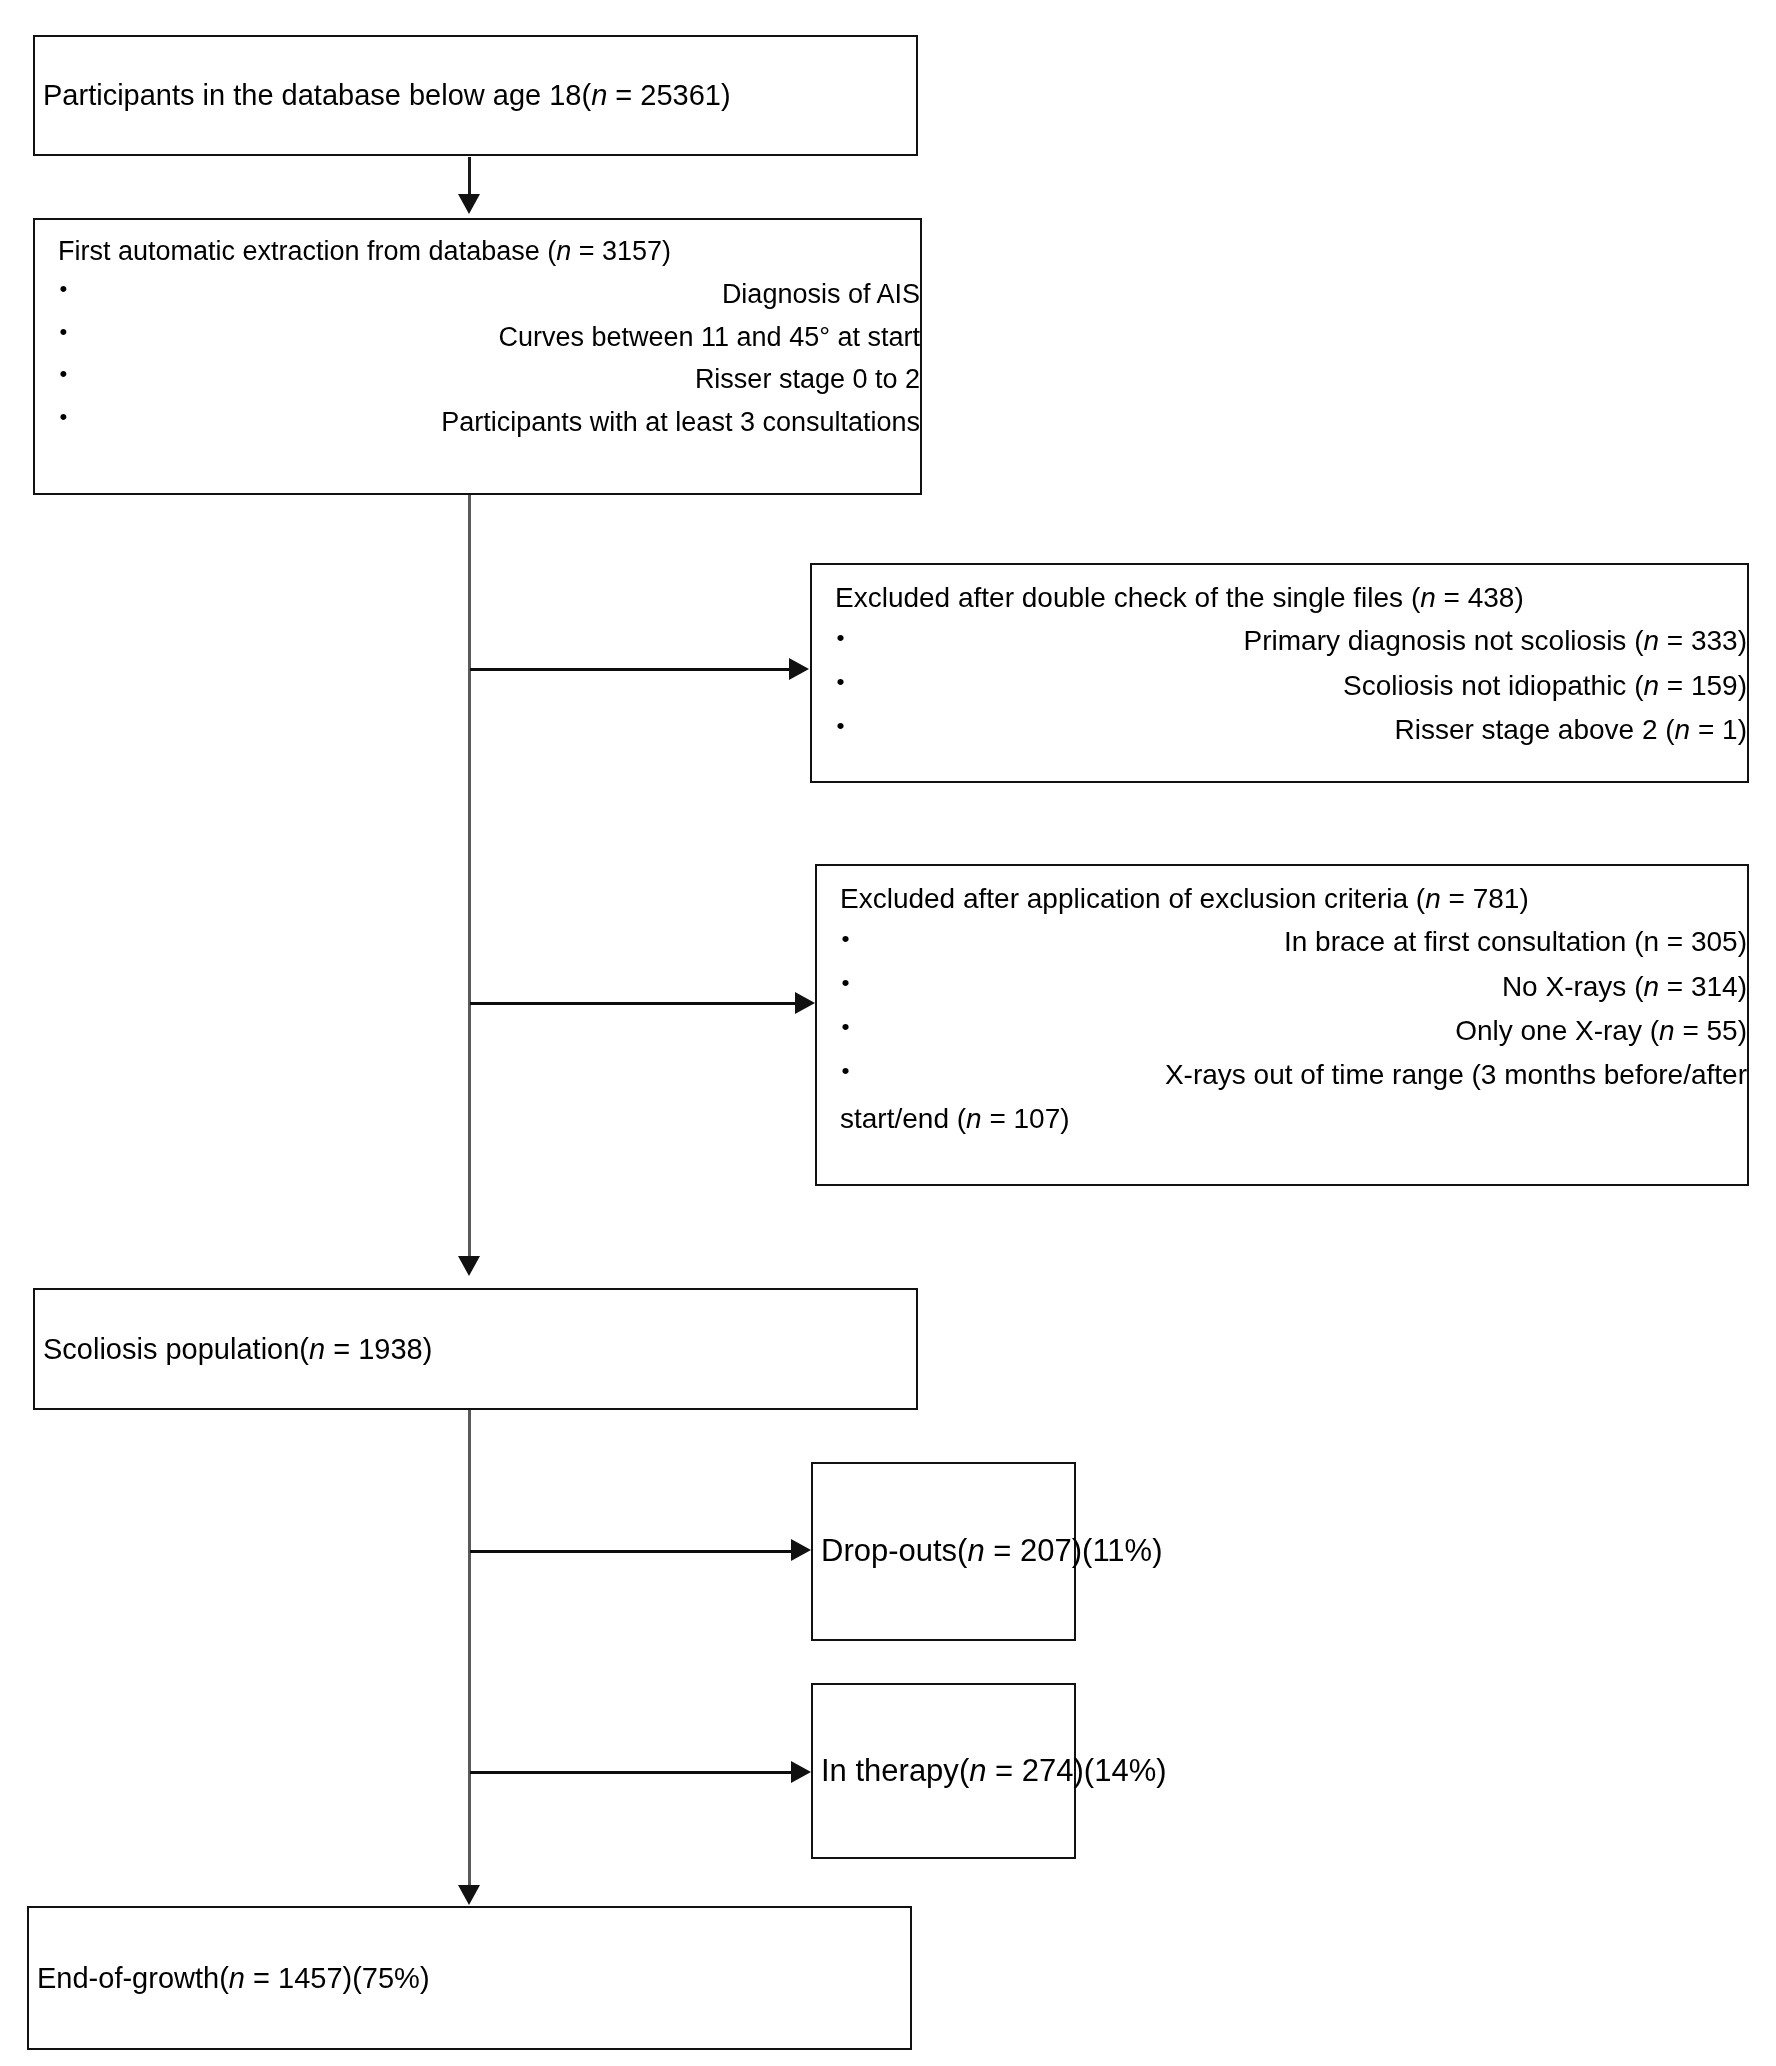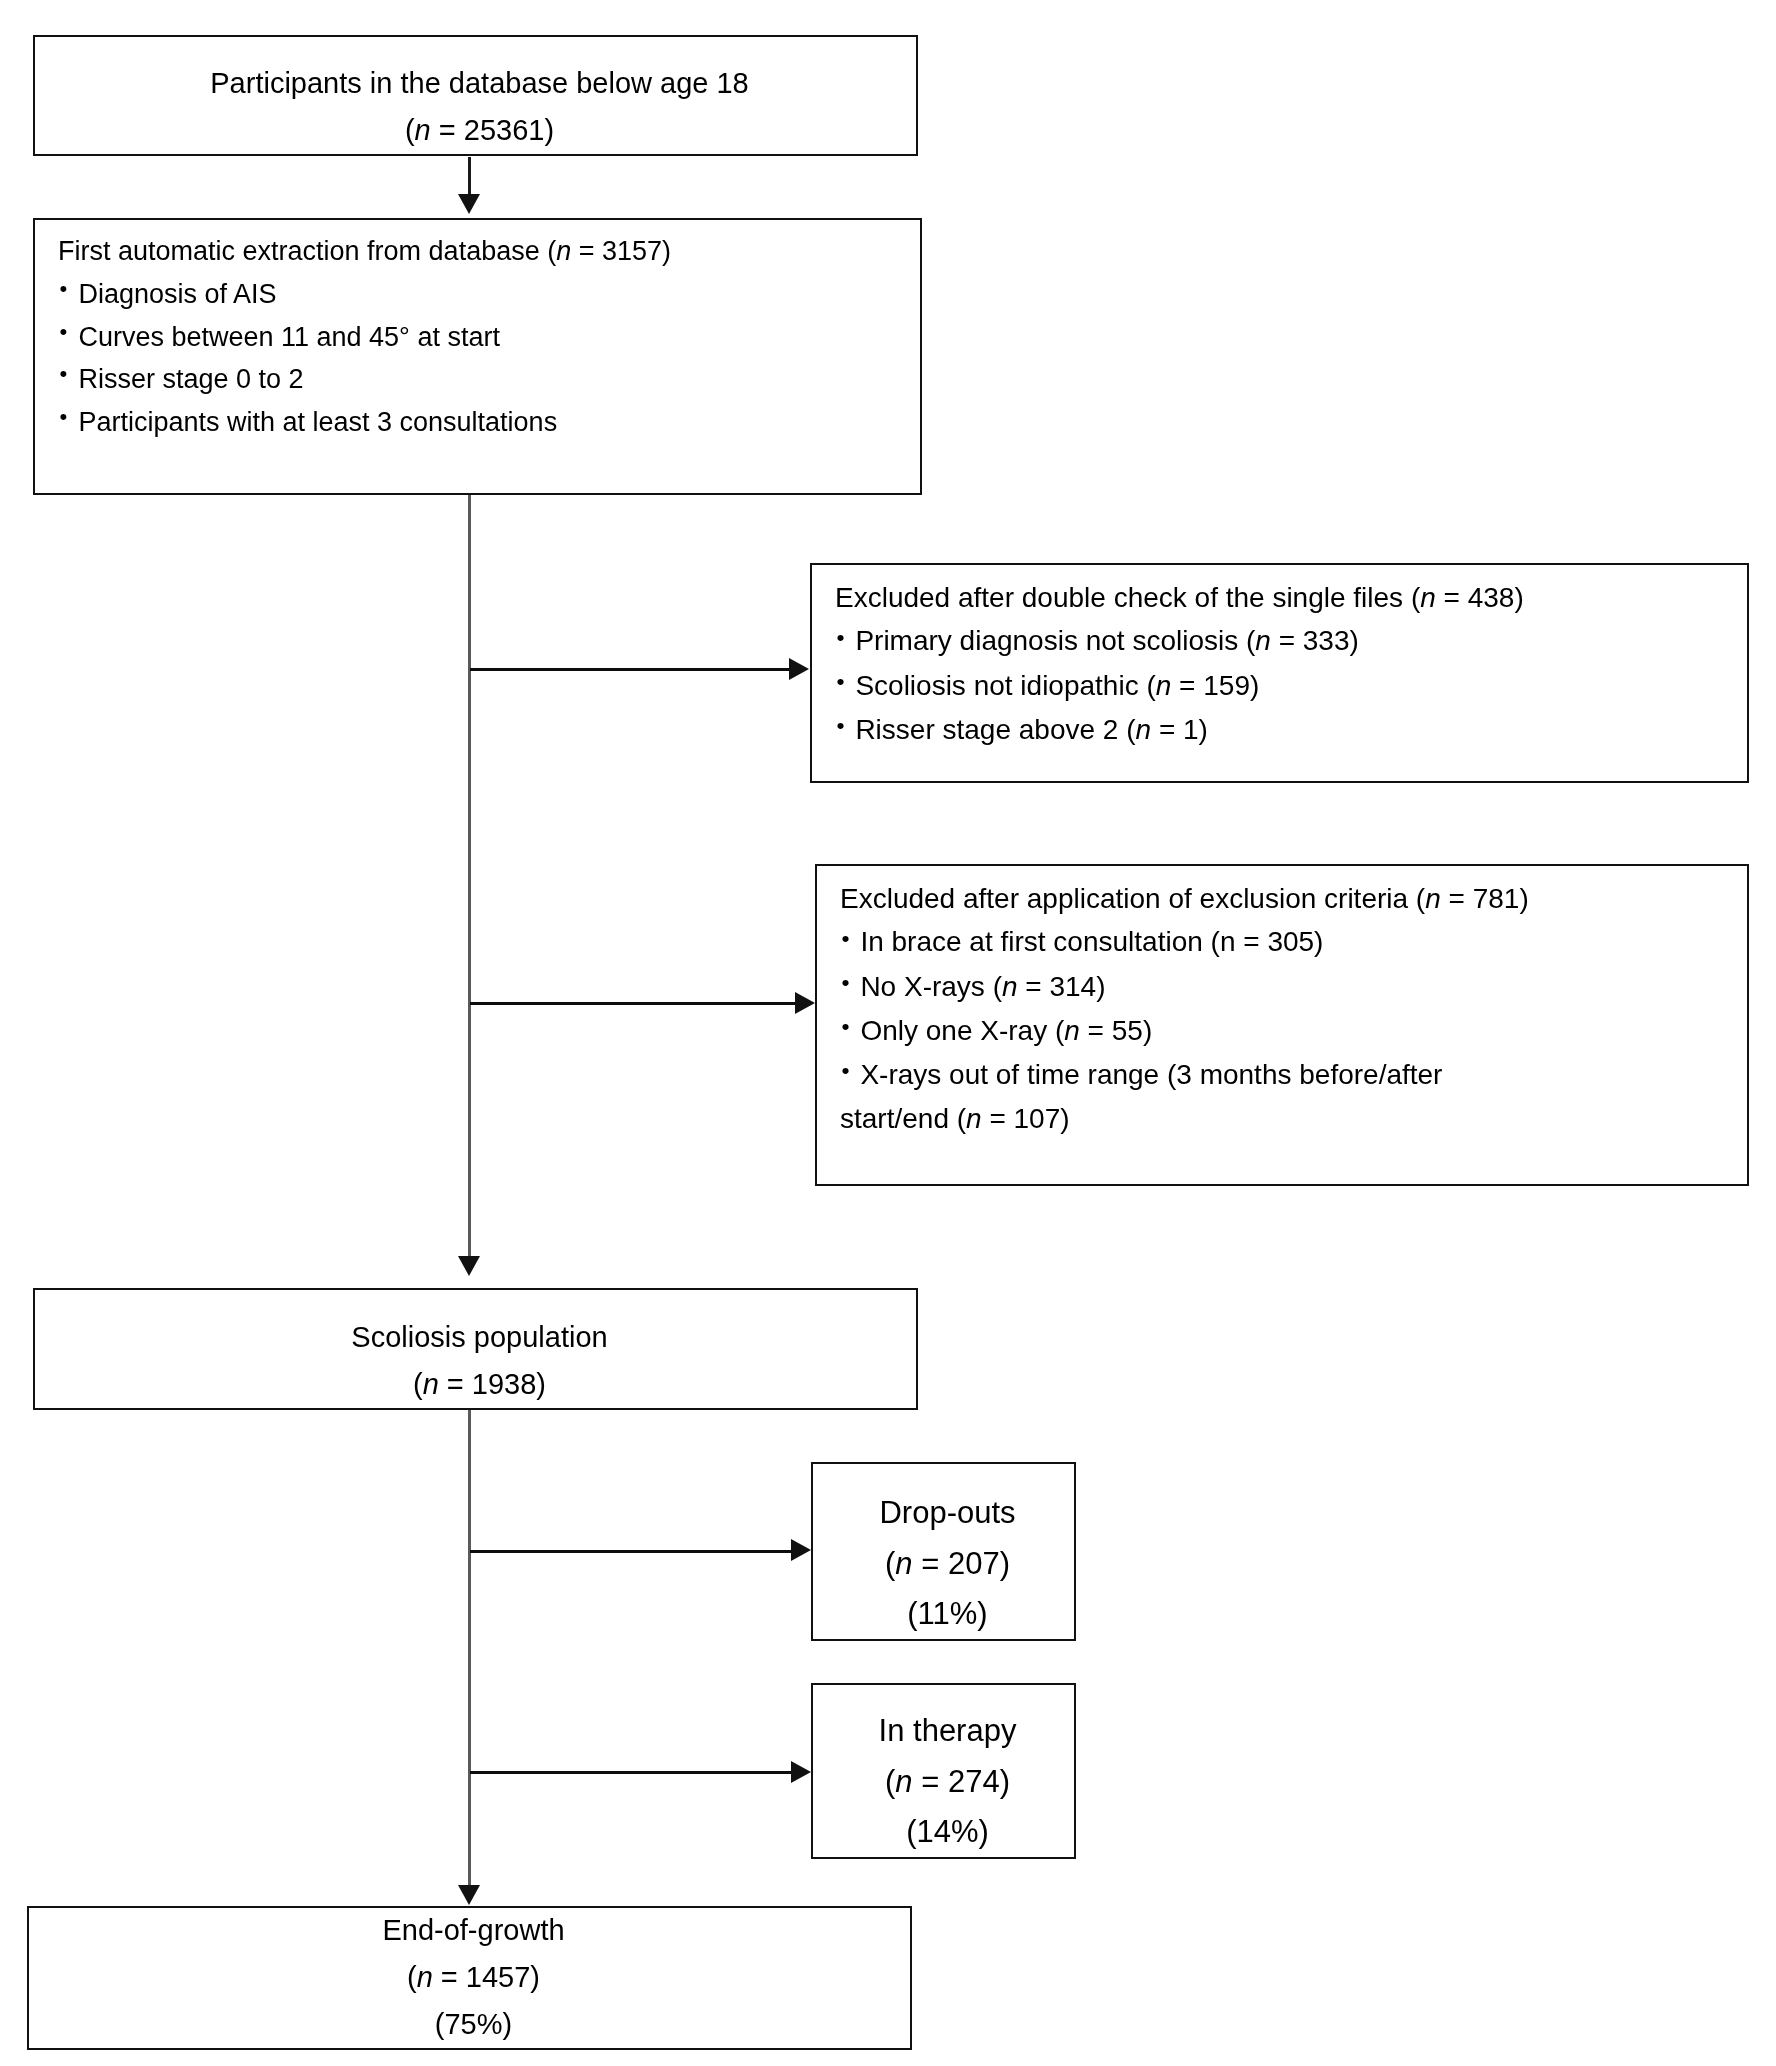--- a/index.html
+++ b/index.html
@@ -17,34 +17,35 @@
   }
   .box{
     position:absolute;
     box-sizing:border-box;
     background:#ffffff;
     border:2px solid #111111;
   }
   .box.thin{ border-width:2.7px; }
   .ctr{
     display:flex;
-    flex-direction:column;
+    flex-direction:row;
     align-items:center;
-    justify-content:flex-end;
+    justify-content:flex-start;
     text-align:center;
     padding-left:8px;
   }
   .ctr .ln{ line-height:1.62; white-space:nowrap; }
   .lst{ padding:11px 0 0 23px; }
   .lst .hdr{ line-height:1.55; white-space:nowrap; }
   .lst .bullet{
     position:relative;
     padding-left:20.4px;
     line-height:1.58;
     white-space:nowrap;
+    text-align:right;
   }
   .lst .bullet::before{
     content:"\2022";
     position:absolute;
     left:1.4px;
     top:-0.7px;
     font-size:0.82em;
   }
   .lst .cont{ line-height:1.58; white-space:nowrap; }
 

